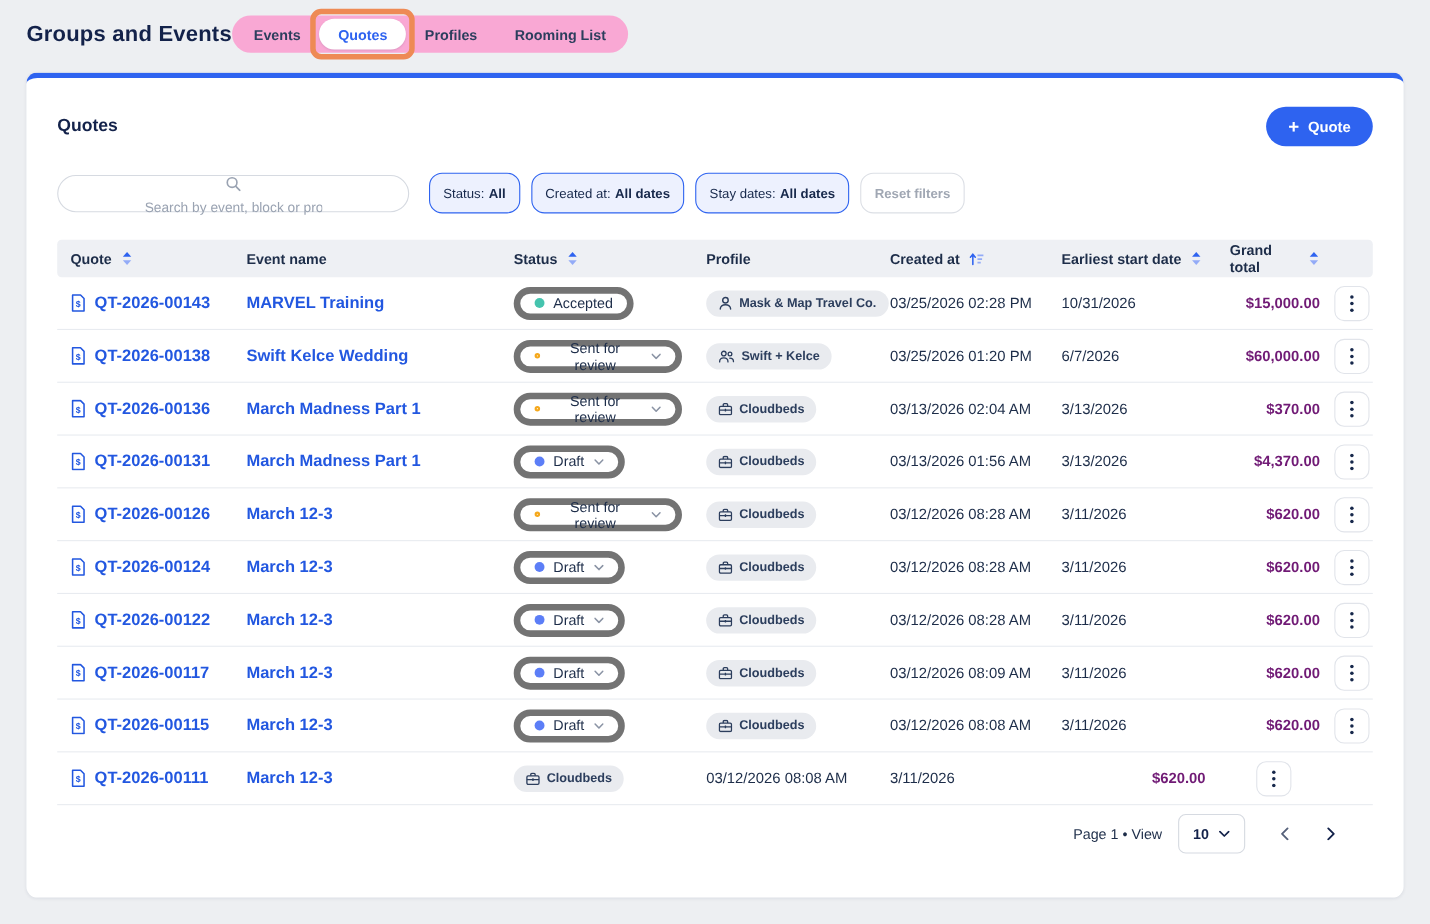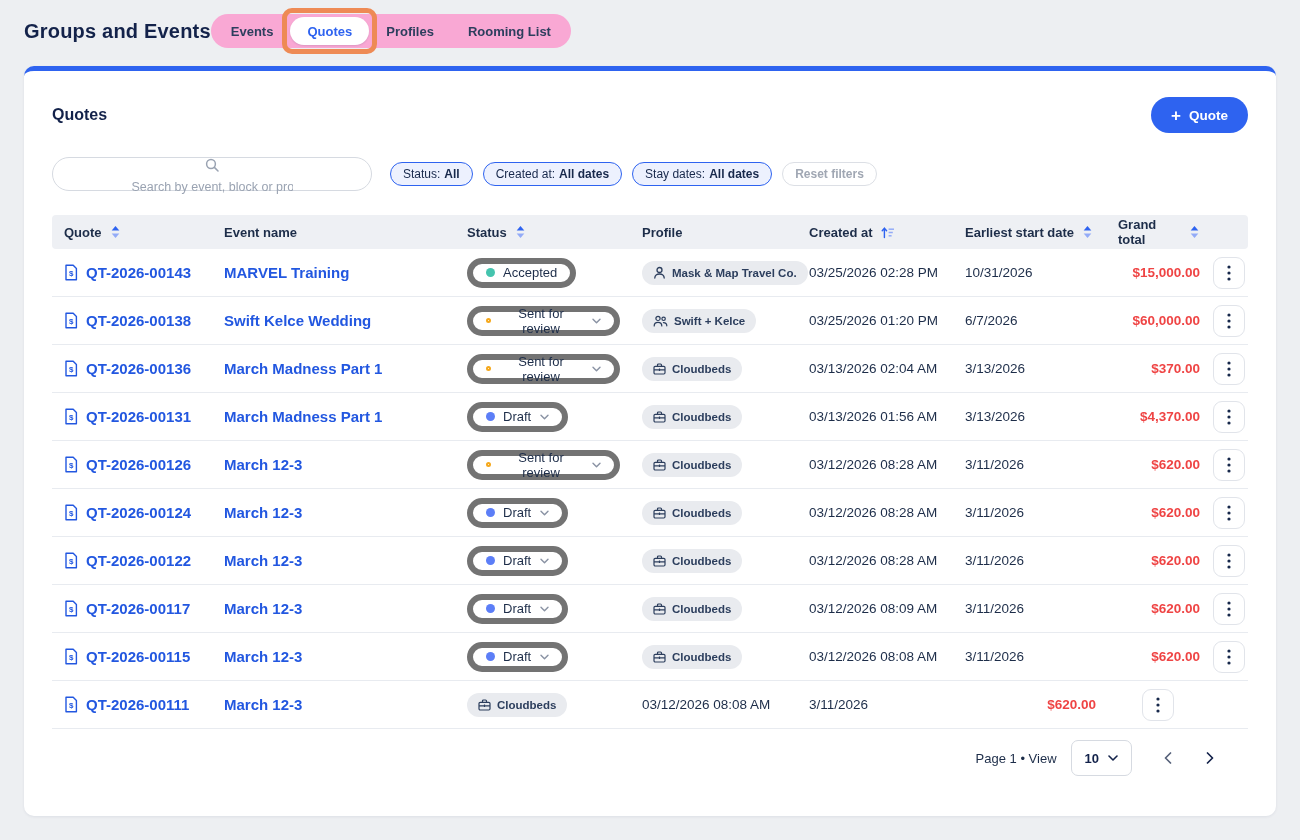--- a/index.html
+++ b/index.html
@@ -48,37 +48,37 @@
   }
   .search svg { flex:none; }
   .search input {
     border:none; outline:none; flex:1; font-family:inherit; font-size:12.5px; color:#17284b; background:transparent;
   }
   .search input::placeholder { color:#9aa3b2; }
   .chips { display:flex; align-items:center; gap:10px; margin-left:8px; }
   .chip {
     display:inline-flex; align-items:center; gap:4px; cursor:pointer;
     border:1px solid var(--accent-blue); background:#edf1fe; color:#17284b;
-    font-family:inherit; font-size:12px; height:24px; padding:0 12px; border-radius:12px; white-space:nowrap;
+    font-family:inherit; font-size:12px; height:37px; padding:0 12px; border-radius:12px; white-space:nowrap;
   }
   .chip b { font-weight:700; }
   .chip.reset { border:1px solid #dcdfe5; background:#fff; color:#a0a7b3; font-weight:600; }
   
   .table { margin-top:24px; }
   .grid-row {
     display:grid;
     grid-template-columns:160px 243px 175px 167px 156px 153px 104px 38px;
     align-items:center;
   }
   .thead { background:#eef0f4; border-radius:4px; height:34px; }
   .th { display:flex; align-items:center; gap:8px; font-size:13px; font-weight:700; color:#1d2d49; padding:0 10px 0 12px; }
   .th .sort { display:inline-flex; cursor:pointer; }
   .tr { height:48px; border-bottom:1px solid #e8ebf0; }
   .td { padding:0 10px 0 12px; font-size:13.5px; color:#1d2d49; display:flex; align-items:center; gap:8px; }
-  .td.num { justify-content:flex-end; font-weight:700; color:#ef4444; }
+  .td.num { justify-content:flex-end; font-weight:700; color:#701a75; }
   a.cell-link { color:var(--link-blue); font-weight:700; text-decoration:none; font-size:15px; }
   .pill {
     display:inline-flex; align-items:center; gap:8px; cursor:pointer;
     border:6px solid #737373; border-radius:15px; height:30px; padding:0 13px;
     font-size:13px; color:#1d2d49; background:#fff; font-family:inherit;
   }
   .dot { width:9px; height:9px; border-radius:50%; flex:none; }
   .dot.ring { background:transparent !important; border:2.5px solid var(--status-sent); width:5px; height:5px; }
   .caret { display:inline-flex; margin-left:1px; }
   .profile-chip {

